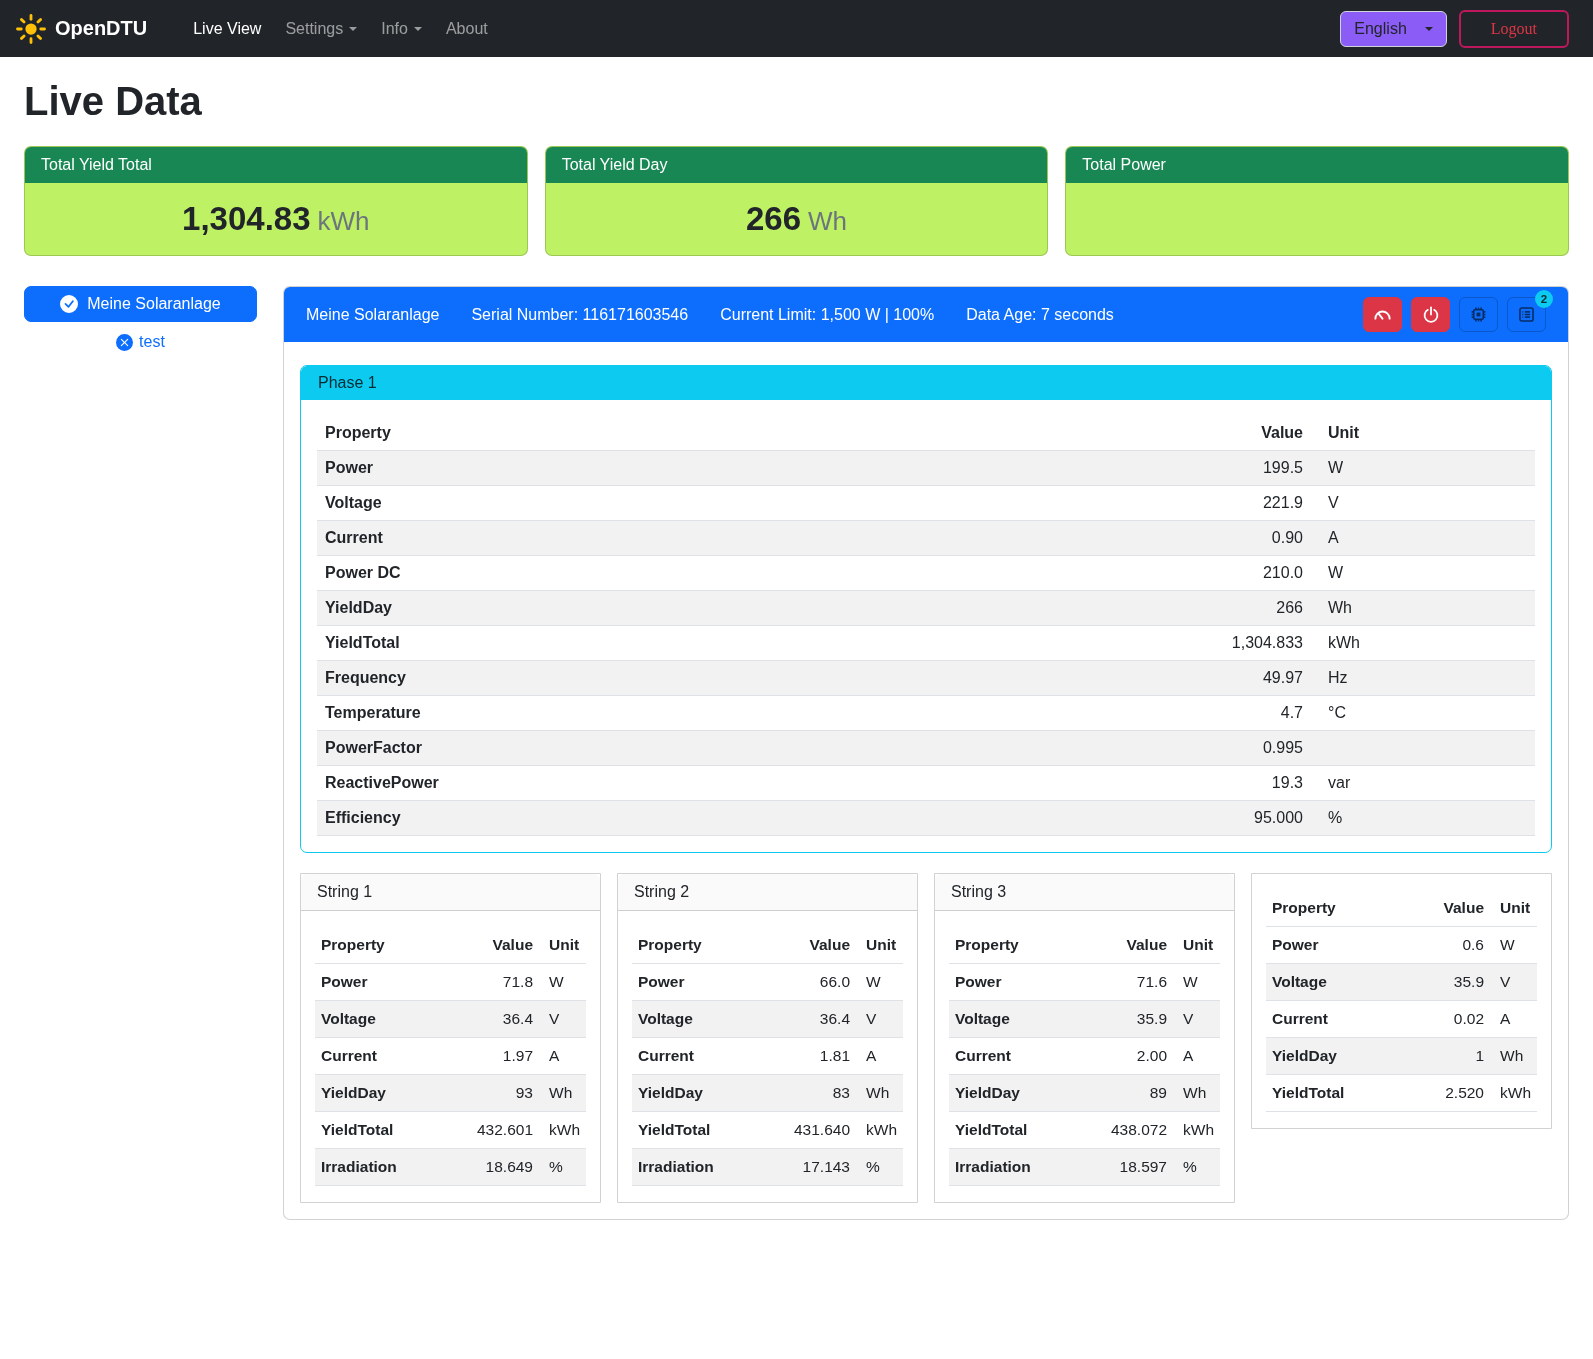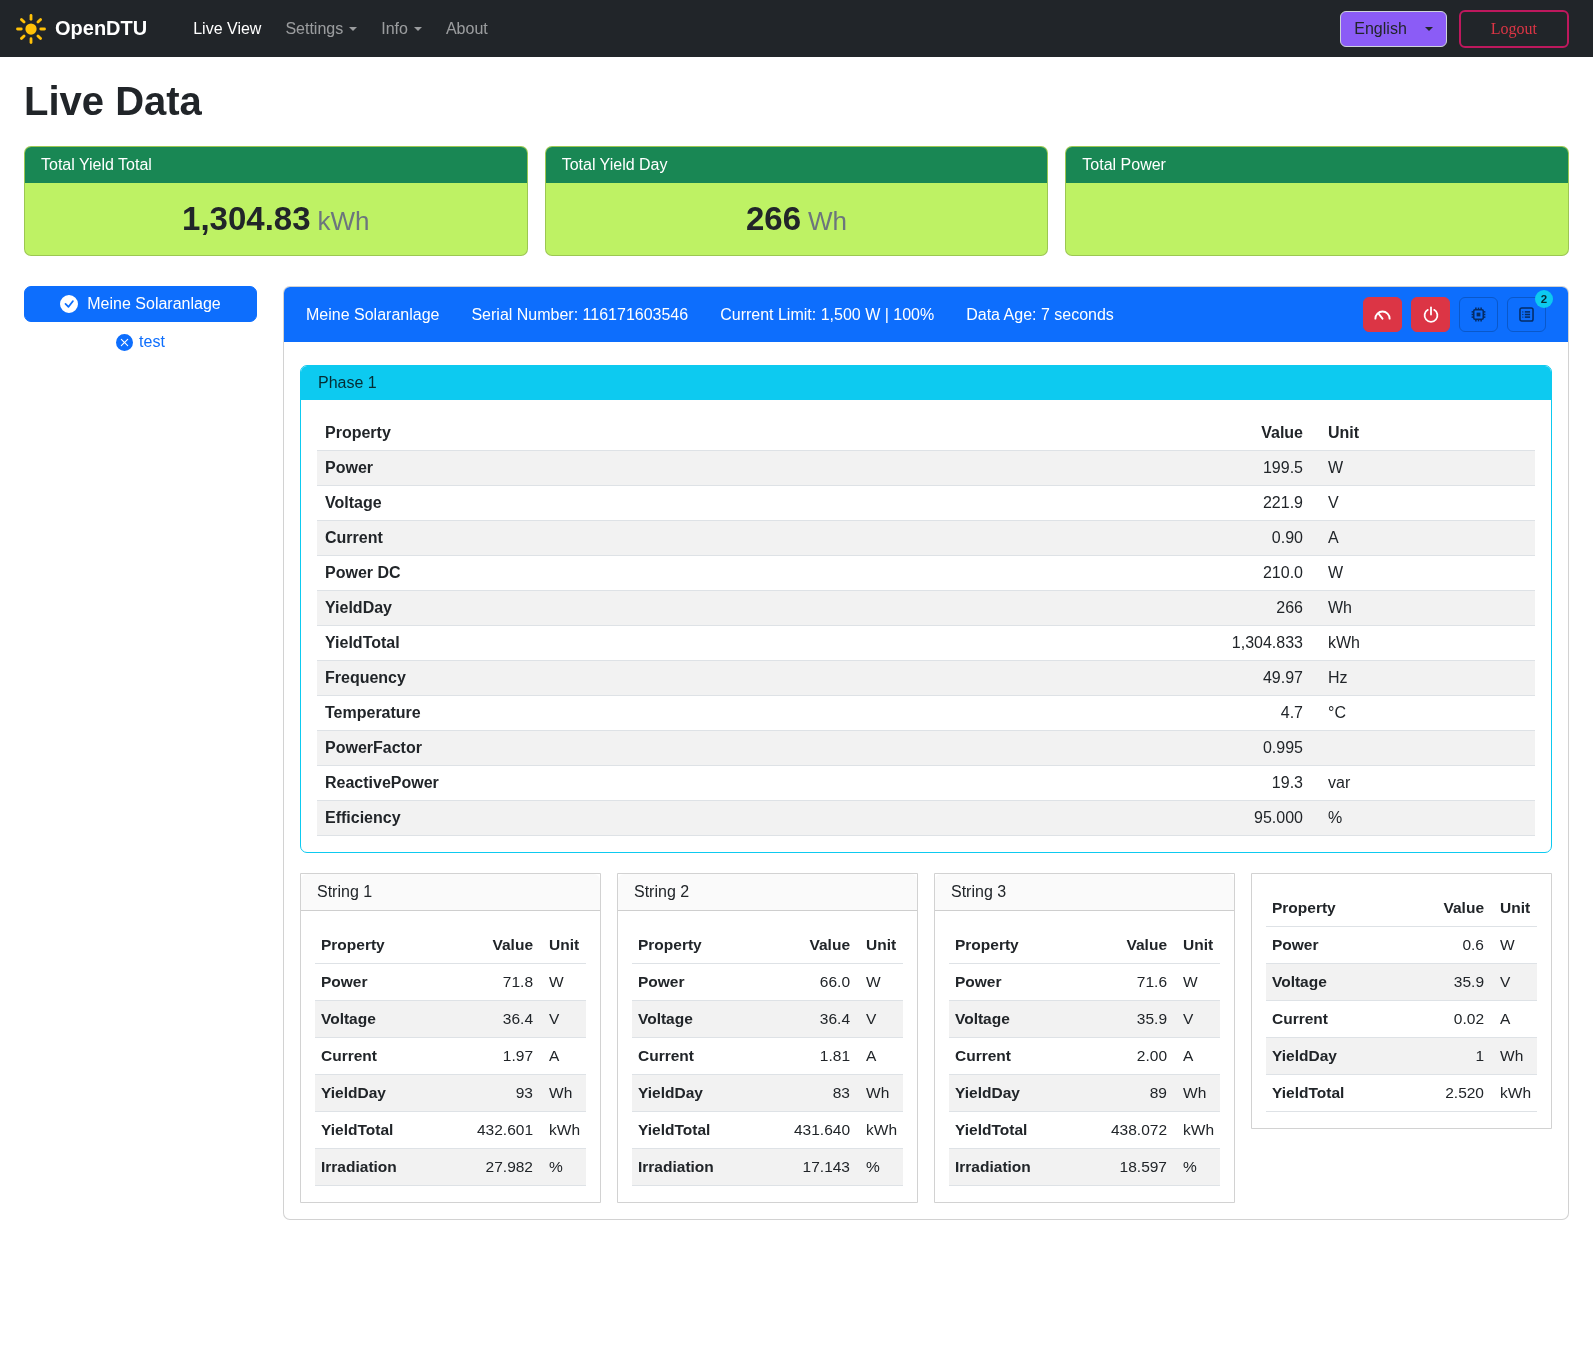--- a/index.html
+++ b/index.html
@@ -344,21 +344,21 @@
                       <td class="val">93</td>
                       <td class="unit">Wh</td>
                     </tr>
                     <tr>
                       <td class="prop">YieldTotal</td>
                       <td class="val">432.601</td>
                       <td class="unit">kWh</td>
                     </tr>
                     <tr>
                       <td class="prop">Irradiation</td>
-                      <td class="val">27.982</td>
+                      <td class="val">18.649</td>
                       <td class="unit">%</td>
                     </tr>
                   </tbody>
               </table>
             </div>
           </div>
 
           <div class="string-card">
             <div class="string-header">String 2</div>
             <div class="string-body">

